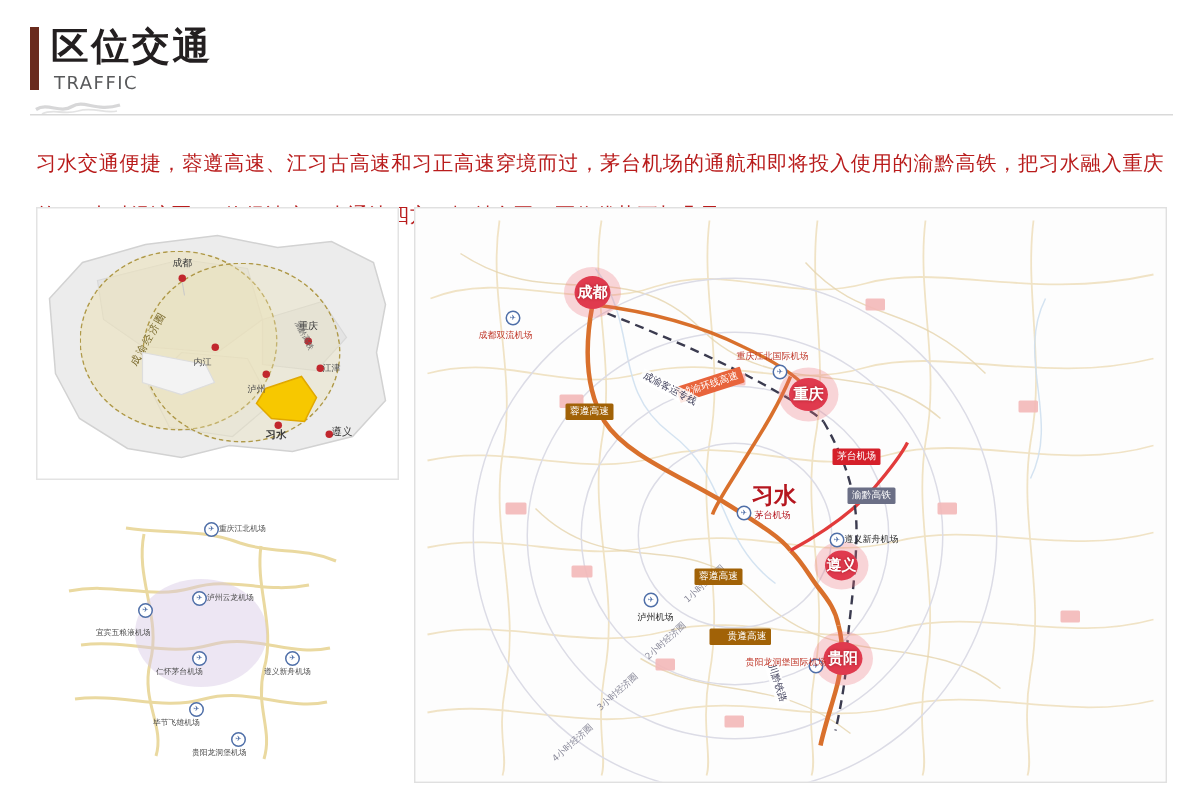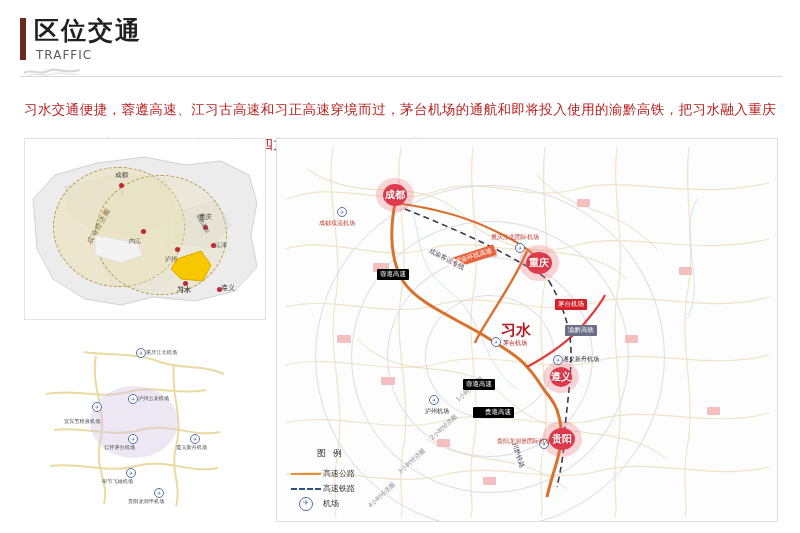--- a/index.html
+++ b/index.html
@@ -184,21 +184,21 @@
   .road-lbl {
     position: absolute;
     font-size: 6.5px;
     color: #ffffff;
     background: #e8643c;
     padding: 1px 3px;
     white-space: nowrap;
     border-radius: 1px;
   }
   .road-lbl.red { background: #d5202a; }
-  .road-lbl.orange { background: #000000; }
+  .road-lbl.orange { background: #a16207; }
   .rail-lbl {
     position: absolute;
     font-size: 6.5px;
     color: #3e3e5a;
     background: rgba(255,255,255,.85);
     padding: 0 2px;
     white-space: nowrap;
   }
   .airport-lbl {
     position: absolute;
@@ -452,21 +452,21 @@
     <div class="city-name">贵阳</div>
   </div>
 
   <div class="xishui-label" style="left:224px; top:182px;">习水</div>
   <div class="xishui-sub" style="left:226px; top:200px;">茅台机场</div>
   <div class="apt-ico" style="left:214px; top:198px;">✈</div>
 
   <div class="road-lbl orange" style="left:100px; top:130px;">蓉遵高速</div>
   <div class="road-lbl red" style="left:278px; top:160px;">茅台机场</div>
   <div class="road-lbl orange" style="left:186px; top:240px;">蓉遵高速</div>
-  <div class="road-lbl orange" style="left:196px; top:268px;padding-left:12px;">贵遵高速</div>
+  <div class="road-lbl orange" style="left:196px; top:280px;padding-left:12px;">贵遵高速</div>
   <div class="road-lbl" style="left:174px; top:112px; background:#e8643c; transform:rotate(-18deg);">成渝环线高速</div>
   <div class="road-lbl" style="left:288px; top:186px; background:#6b6f86; transform:rotate(0deg);">渝黔高铁</div>
 
   <div class="rail-lbl" style="left:148px; top:116px; transform:rotate(28deg);">成渝客运专线</div>
   <div class="rail-lbl" style="left:226px; top:312px; transform:rotate(72deg);">川黔铁路</div>
 
   <div class="apt-ico" style="left:60px; top:68px;">✈</div>
   <div class="airport-lbl" style="left:42px; top:80px; color:#c0392b;">成都双流机场</div>
 
   <div class="apt-ico" style="left:238px; top:104px;">✈</div>
@@ -474,34 +474,13 @@
 
   <div class="apt-ico" style="left:276px; top:216px;">✈</div>
   <div class="airport-lbl" style="left:286px; top:216px;">遵义新舟机场</div>
 
   <div class="apt-ico" style="left:262px; top:300px;">✈</div>
   <div class="airport-lbl" style="left:220px; top:298px; color:#c0392b;">贵阳龙洞堡国际机场</div>
 
   <div class="apt-ico" style="left:152px; top:256px;">✈</div>
   <div class="airport-lbl" style="left:148px; top:268px;">泸州机场</div>
 
-  <div class="legend">
-    <div class="legend-title">图 例</div>
-    <div class="legend-row">
-      <div class="legend-key">
-          <div class="lk-line-solid"></div>
-        </div>
-      <div class="legend-lbl">高速公路</div>
-    </div>
-    <div class="legend-row">
-      <div class="legend-key">
-          <div class="lk-line-dash"></div>
-        </div>
-      <div class="legend-lbl">高速铁路</div>
-    </div>
-    <div class="legend-row">
-      <div class="legend-key">
-          <div class="lk-apt">✈</div>
-        </div>
-      <div class="legend-lbl">机场</div>
-    </div>
-  </div>
 </div>
 
 </body></html>

